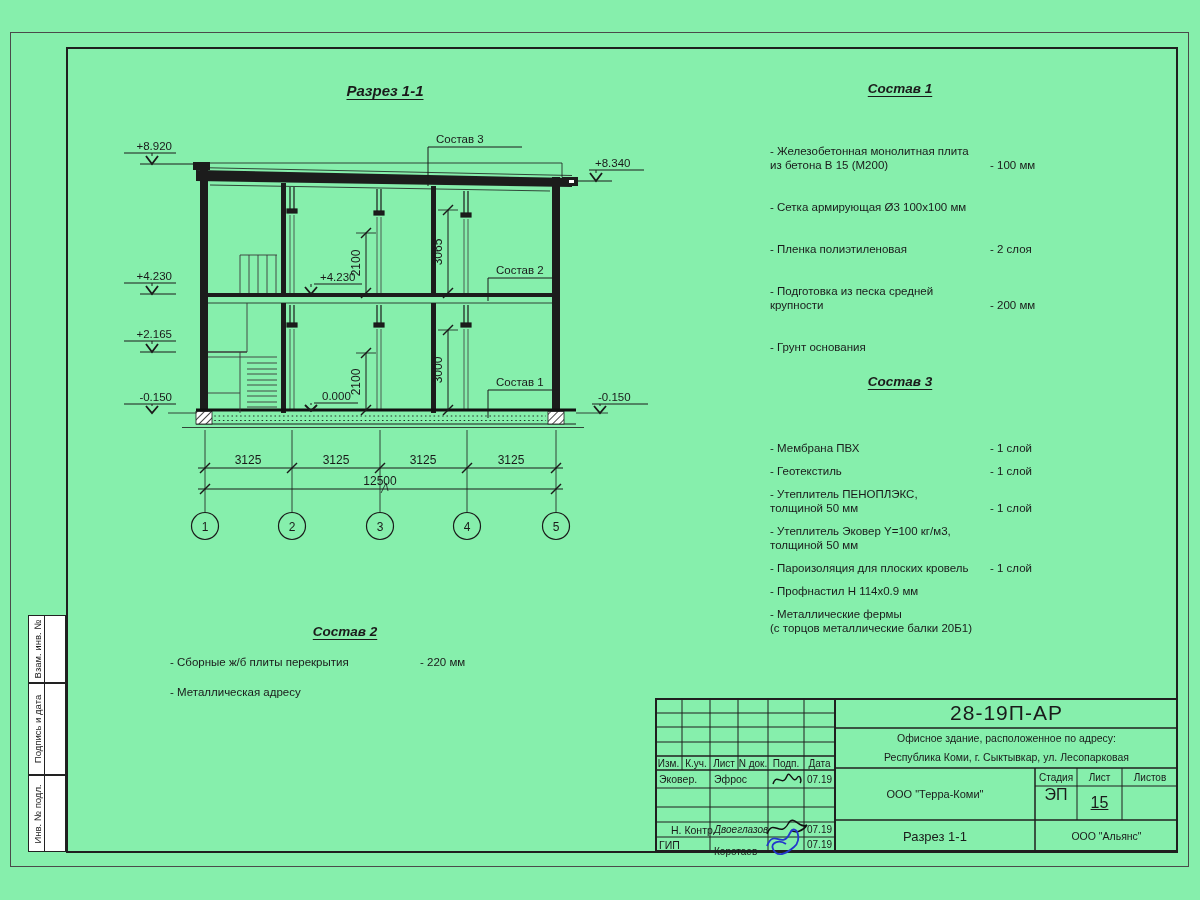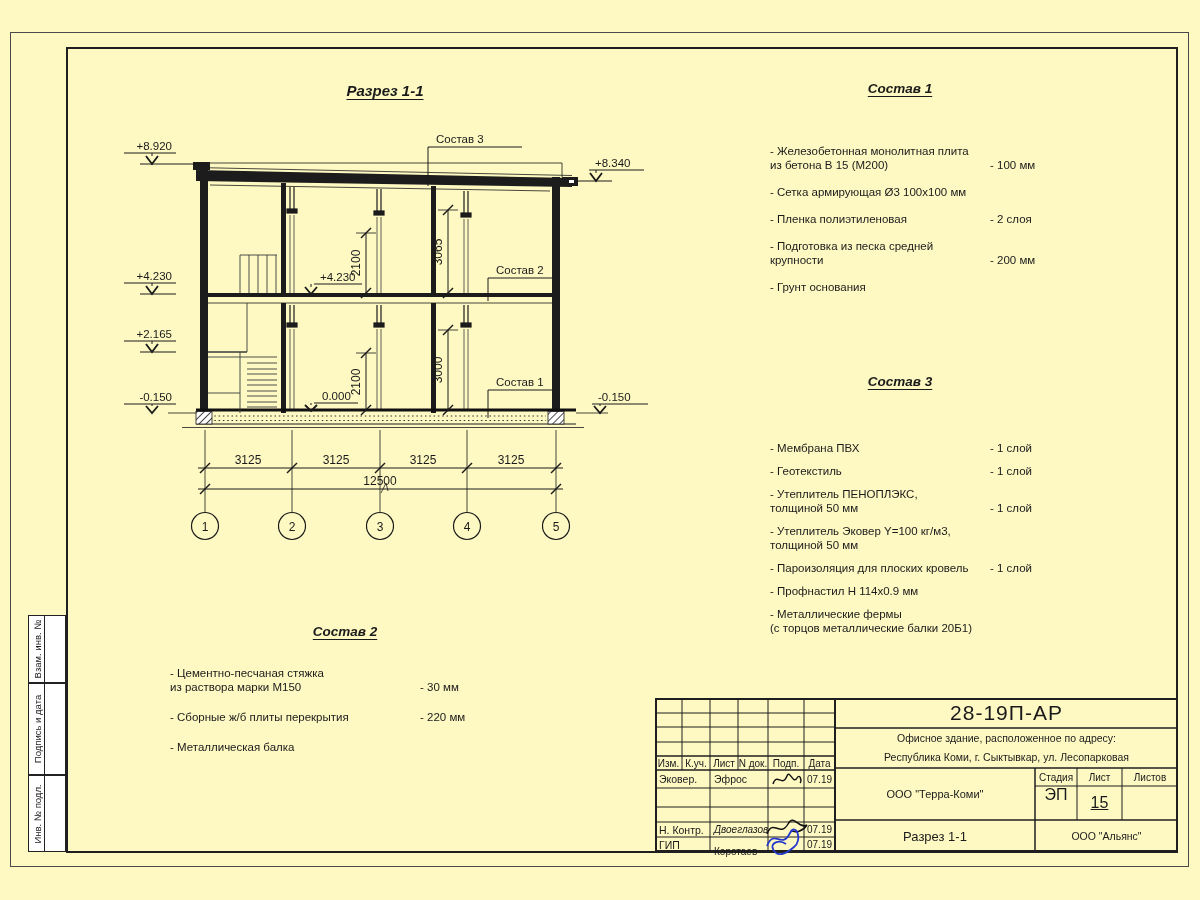--- a/index.html
+++ b/index.html
@@ -1,33 +1,33 @@
 <!DOCTYPE html>
 <html><head>
 <meta charset="utf-8">
 <style>
   html,body{margin:0;padding:0;background:#ffffff;}
-  .page{position:relative;width:1200px;height:900px;background:#fef9c3;overflow:hidden;
+  .page{position:relative;width:1200px;height:900px;background:#86efac;overflow:hidden;
         font-family:"Liberation Sans",sans-serif;color:#1a1a1a;}
   .outer-border{position:absolute;left:10px;top:32px;width:1179px;height:835px;
         border:1.5px solid #4a4a4a;box-sizing:border-box;}
   .inner-frame{position:absolute;left:66px;top:47px;width:1112px;height:806px;
         border:2px solid #1f1f1f;box-sizing:border-box;}
 
   
   .main-title{position:absolute;left:295px;top:82px;width:180px;text-align:center;
         font-size:15px;font-weight:bold;font-style:italic;text-decoration:underline;
         text-underline-offset:3px;}
   .comp{position:absolute;font-size:11.5px;line-height:14px;}
   .comp-title{font-size:13.5px;font-weight:bold;font-style:italic;text-decoration:underline;
         text-underline-offset:3px;text-align:center;}
   .comp-item{display:flex;align-items:flex-end;}
   .item-name{white-space:pre-line;width:220px;}
   .item-value{white-space:nowrap;}
-  .comp-a .comp-item{margin-top:13px;}
+  .comp-a .comp-item{margin-top:28px;}
   .comp-a .comp-item.first{margin-top:48px;}
   .comp-c .comp-item{margin-top:9px;}
   .comp-c .comp-item.first{margin-top:52px;}
   .comp-b .comp-item{margin-top:16px;}
   .comp-b .comp-item.first{margin-top:27px;}
   .comp-b .item-name{width:250px;}
 
   
   .stamp-box{position:absolute;left:28px;width:38px;border:1.5px solid #222;box-sizing:border-box;background:#fff;}
   .stamp-div{position:absolute;left:15px;top:0;width:0;height:100%;border-left:1.5px solid #222;}
@@ -358,31 +358,26 @@
     </div>
     <div class="comp-item">
       <div class="item-name">- Металлические фермы
 (с торцов металлические балки 20Б1)</div>
       <div class="item-value"></div>
     </div>
   </div>
 
   <div class="comp comp-b" style="left:170px;top:625px;width:330px;">
     <div class="comp-title" style="width:200px;margin-left:75px;">Состав 2</div>
-    <div class="comp-item first">
-      <div class="item-name">- Цементно-песчаная стяжка
-из раствора марки М150</div>
-      <div class="item-value">- 30 мм</div>
-    </div>
     <div class="comp-item">
       <div class="item-name">- Сборные ж/б плиты перекрытия</div>
       <div class="item-value">- 220 мм</div>
     </div>
     <div class="comp-item">
-      <div class="item-name">- Металлическая балка</div>
+      <div class="item-name">- Металлическая адресу</div>
       <div class="item-value"></div>
     </div>
   </div>
 
   <div class="stamp-box" style="top:615px;height:68px;">
     <div class="stamp-div"></div>
     <div class="stamp-text">Взам. инв. №</div>
   </div>
   <div class="stamp-box" style="top:683px;height:92px;">
     <div class="stamp-div"></div>
@@ -430,21 +425,21 @@
     <div class="tb-text c" style="left:0;top:58px;width:27px;height:14px;font-size:10px;">Изм.</div>
     <div class="tb-text c" style="left:27px;top:58px;width:28px;height:14px;font-size:10px;">К.уч.</div>
     <div class="tb-text c" style="left:55px;top:58px;width:28px;height:14px;font-size:10px;">Лист</div>
     <div class="tb-text c" style="left:83px;top:58px;width:30px;height:14px;font-size:10px;">N док.</div>
     <div class="tb-text c" style="left:113px;top:58px;width:36px;height:14px;font-size:10px;">Подп.</div>
     <div class="tb-text c" style="left:149px;top:58px;width:31px;height:14px;font-size:10px;">Дата</div>
 
     <div class="tb-text l" style="left:0;top:72px;width:55px;height:18px;font-size:10.5px;">Эковер.</div>
     <div class="tb-text l" style="left:55px;top:72px;width:58px;height:18px;font-size:10.5px;">Эфрос</div>
     <div class="tb-text c" style="left:149px;top:72px;width:31px;height:18px;font-size:10px;">07.19</div>
-    <div class="tb-text l" style="left:0;top:124px;width:55px;height:15px;font-size:10.5px;">Н. Контр.</div>
+    <div class="tb-text l" style="left:12px;top:124px;width:55px;height:15px;font-size:10.5px;">Н. Контр.</div>
     <div class="tb-text l" style="left:55px;top:124px;width:58px;height:15px;font-size:10px;font-style:italic;">Двоеглазов</div>
     <div class="tb-text c" style="left:149px;top:124px;width:31px;height:15px;font-size:10px;">07.19</div>
     <div class="tb-text l" style="left:0;top:139px;width:55px;height:15px;font-size:10.5px;">ГИП</div>
     <div class="tb-text l" style="left:55px;top:139px;width:58px;height:28px;font-size:10px;">Коротаев</div>
     <div class="tb-text c" style="left:149px;top:139px;width:31px;height:15px;font-size:10px;">07.19</div>
 
     <div class="tb-text c" style="left:180px;top:0;width:343px;height:30px;font-size:21px;letter-spacing:1px;">28-19П-АР</div>
     <div class="tb-text c" style="left:185px;top:30px;width:333px;height:40px;font-size:10.5px;line-height:19px;white-space:pre-line;">Офисное здание, расположенное по адресу:
 Республика Коми, г. Сыктывкар, ул. Лесопарковая</div>
     <div class="tb-text c" style="left:180px;top:70px;width:200px;height:52px;font-size:11px;">ООО "Терра-Коми"</div>

